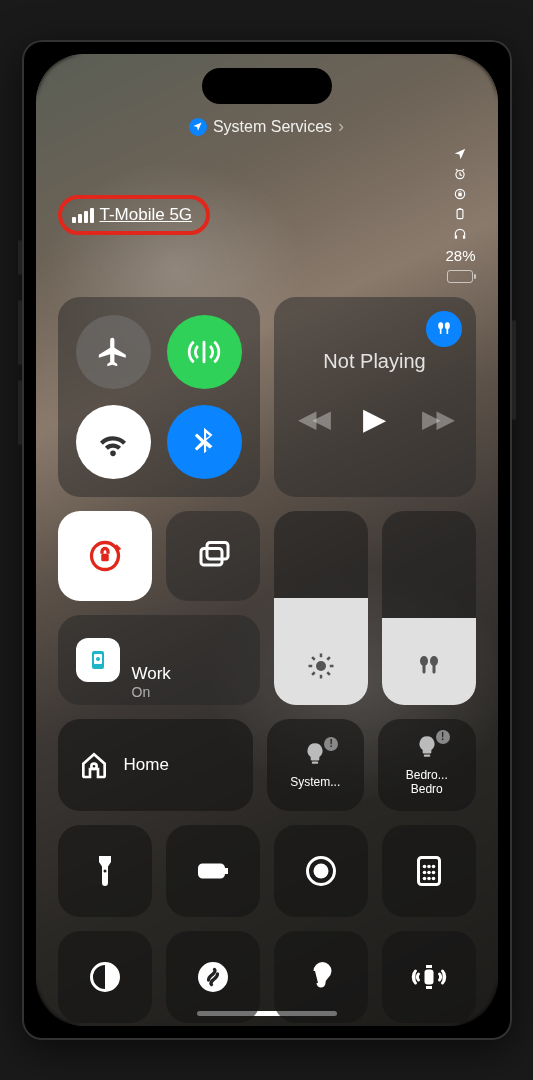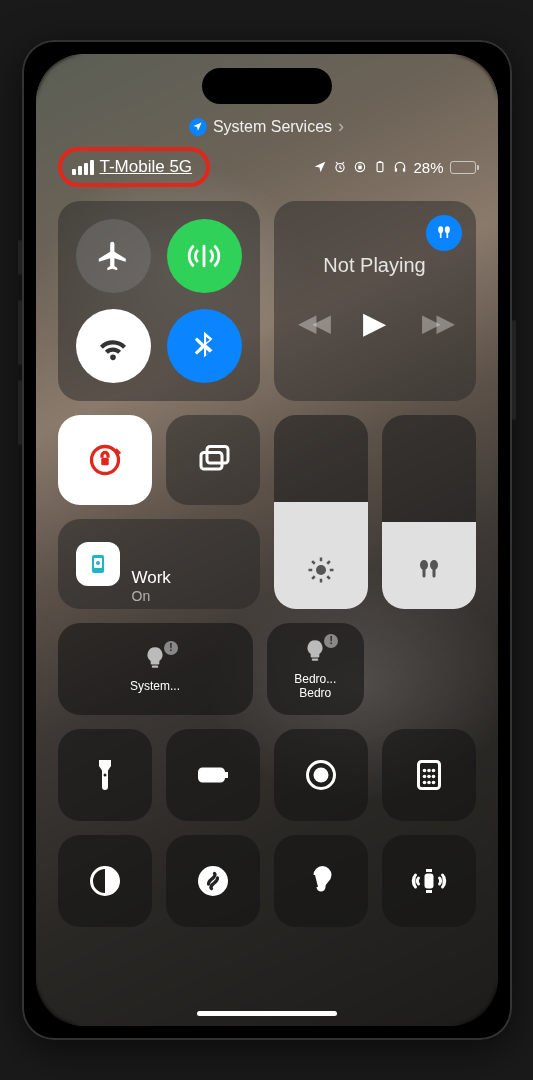--- a/index.html
+++ b/index.html
@@ -9,21 +9,21 @@
     justify-content: center;
     align-items: center;
     height: 1080px;
     width: 533px;
     font-family: -apple-system, "SF Pro Text", "Helvetica Neue", Arial, sans-serif;
   }
   .phone-frame {
     width: 490px;
     height: 1000px;
     background: #000;
-    border-radius: 32px;
+    border-radius: 20px;
     padding: 14px;
     position: relative;
     box-shadow: inset 0 0 0 2px #333, 0 10px 40px rgba(0,0,0,0.6);
   }
   .side-btn { position: absolute; background: #222; border-radius: 3px; }
   .side-btn.l1 { left: -4px; top: 200px; width: 4px; height: 35px; }
   .side-btn.l2 { left: -4px; top: 260px; width: 4px; height: 65px; }
   .side-btn.l3 { left: -4px; top: 340px; width: 4px; height: 65px; }
   .side-btn.r1 { right: -4px; top: 280px; width: 4px; height: 100px; }
   .screen {
@@ -56,21 +56,21 @@
   .status-left {
     display: flex; align-items: center; gap: 4px;
     border: 4px solid #e1261c; border-radius: 28px; padding: 6px 14px 6px 10px;
     font-size: 17px; font-weight: 500; text-decoration: underline;
   }
   .signal-bars { display: flex; align-items: flex-end; gap: 2px; margin-right: 2px; }
   .signal-bars span { width: 4px; background: #fff; border-radius: 1px; }
   .signal-bars span:nth-child(1){height:6px} .signal-bars span:nth-child(2){height:9px}
   .signal-bars span:nth-child(3){height:12px} .signal-bars span:nth-child(4){height:15px}
 
-  .status-right { display: flex; align-items: center; gap: 6px; font-size: 15px; }
+  .status-right { display: flex; align-items: center; gap: 6px; font-size: 15px; flex-direction: column; }
   .status-right svg, .status-right .ico { width: 14px; height: 14px; fill: #fff; }
   .batt-outline { width: 26px; height: 13px; border: 1.5px solid rgba(255,255,255,0.6); border-radius: 3px; position: relative; }
   .batt-outline::after { content:""; position:absolute; right:-4px; top:3px; width:2px; height:5px; background: rgba(255,255,255,0.6); border-radius:1px;}
   .batt-fill { height:100%; width:28%; background:#fff; border-radius:1px; }
 
   .grid { display: grid; grid-template-columns: 1fr 1fr; gap: 14px; }
   .module { background: rgba(40,40,40,0.5); border-radius: 22px; position: relative; }
 
   
   .conn { height: 200px; padding: 18px; display:grid; grid-template-columns:1fr 1fr; grid-template-rows:1fr 1fr; gap:16px; }
@@ -284,20 +284,27 @@
                   <rect x="6.8" y="10" width="2.4" height="8" rx="1.2"></rect>
                   <ellipse cx="16" cy="8" rx="3.2" ry="4"></ellipse>
                   <rect x="14.8" y="10" width="2.4" height="8" rx="1.2"></rect>
                 </svg>
             </div>
           </div>
         </div>
       </div>
 
       <div class="home-row">
+        <div class="home-btn">
+          <svg viewBox="0 0 24 24">
+              <path d="M4 11l8-7 8 7v9a1 1 0 01-1 1h-4v-6H9v6H5a1 1 0 01-1-1z"></path>
+              <circle cx="12" cy="13" r="2"></circle>
+            </svg>
+          <span class="lbl">Home</span>
+        </div>
         <div class="accessory">
           <div class="bulb-wrap">
             <svg width="26" height="26" viewBox="0 0 24 24" fill="#bbb">
                 <path d="M12 2a7 7 0 00-4 12.7V17a1 1 0 001 1h6a1 1 0 001-1v-2.3A7 7 0 0012 2z"></path>
                 <rect x="9" y="19" width="6" height="2" rx="1"></rect>
               </svg>
             <span class="info-dot">!</span>
           </div>
           <span class="albl">System...</span>
         </div>

